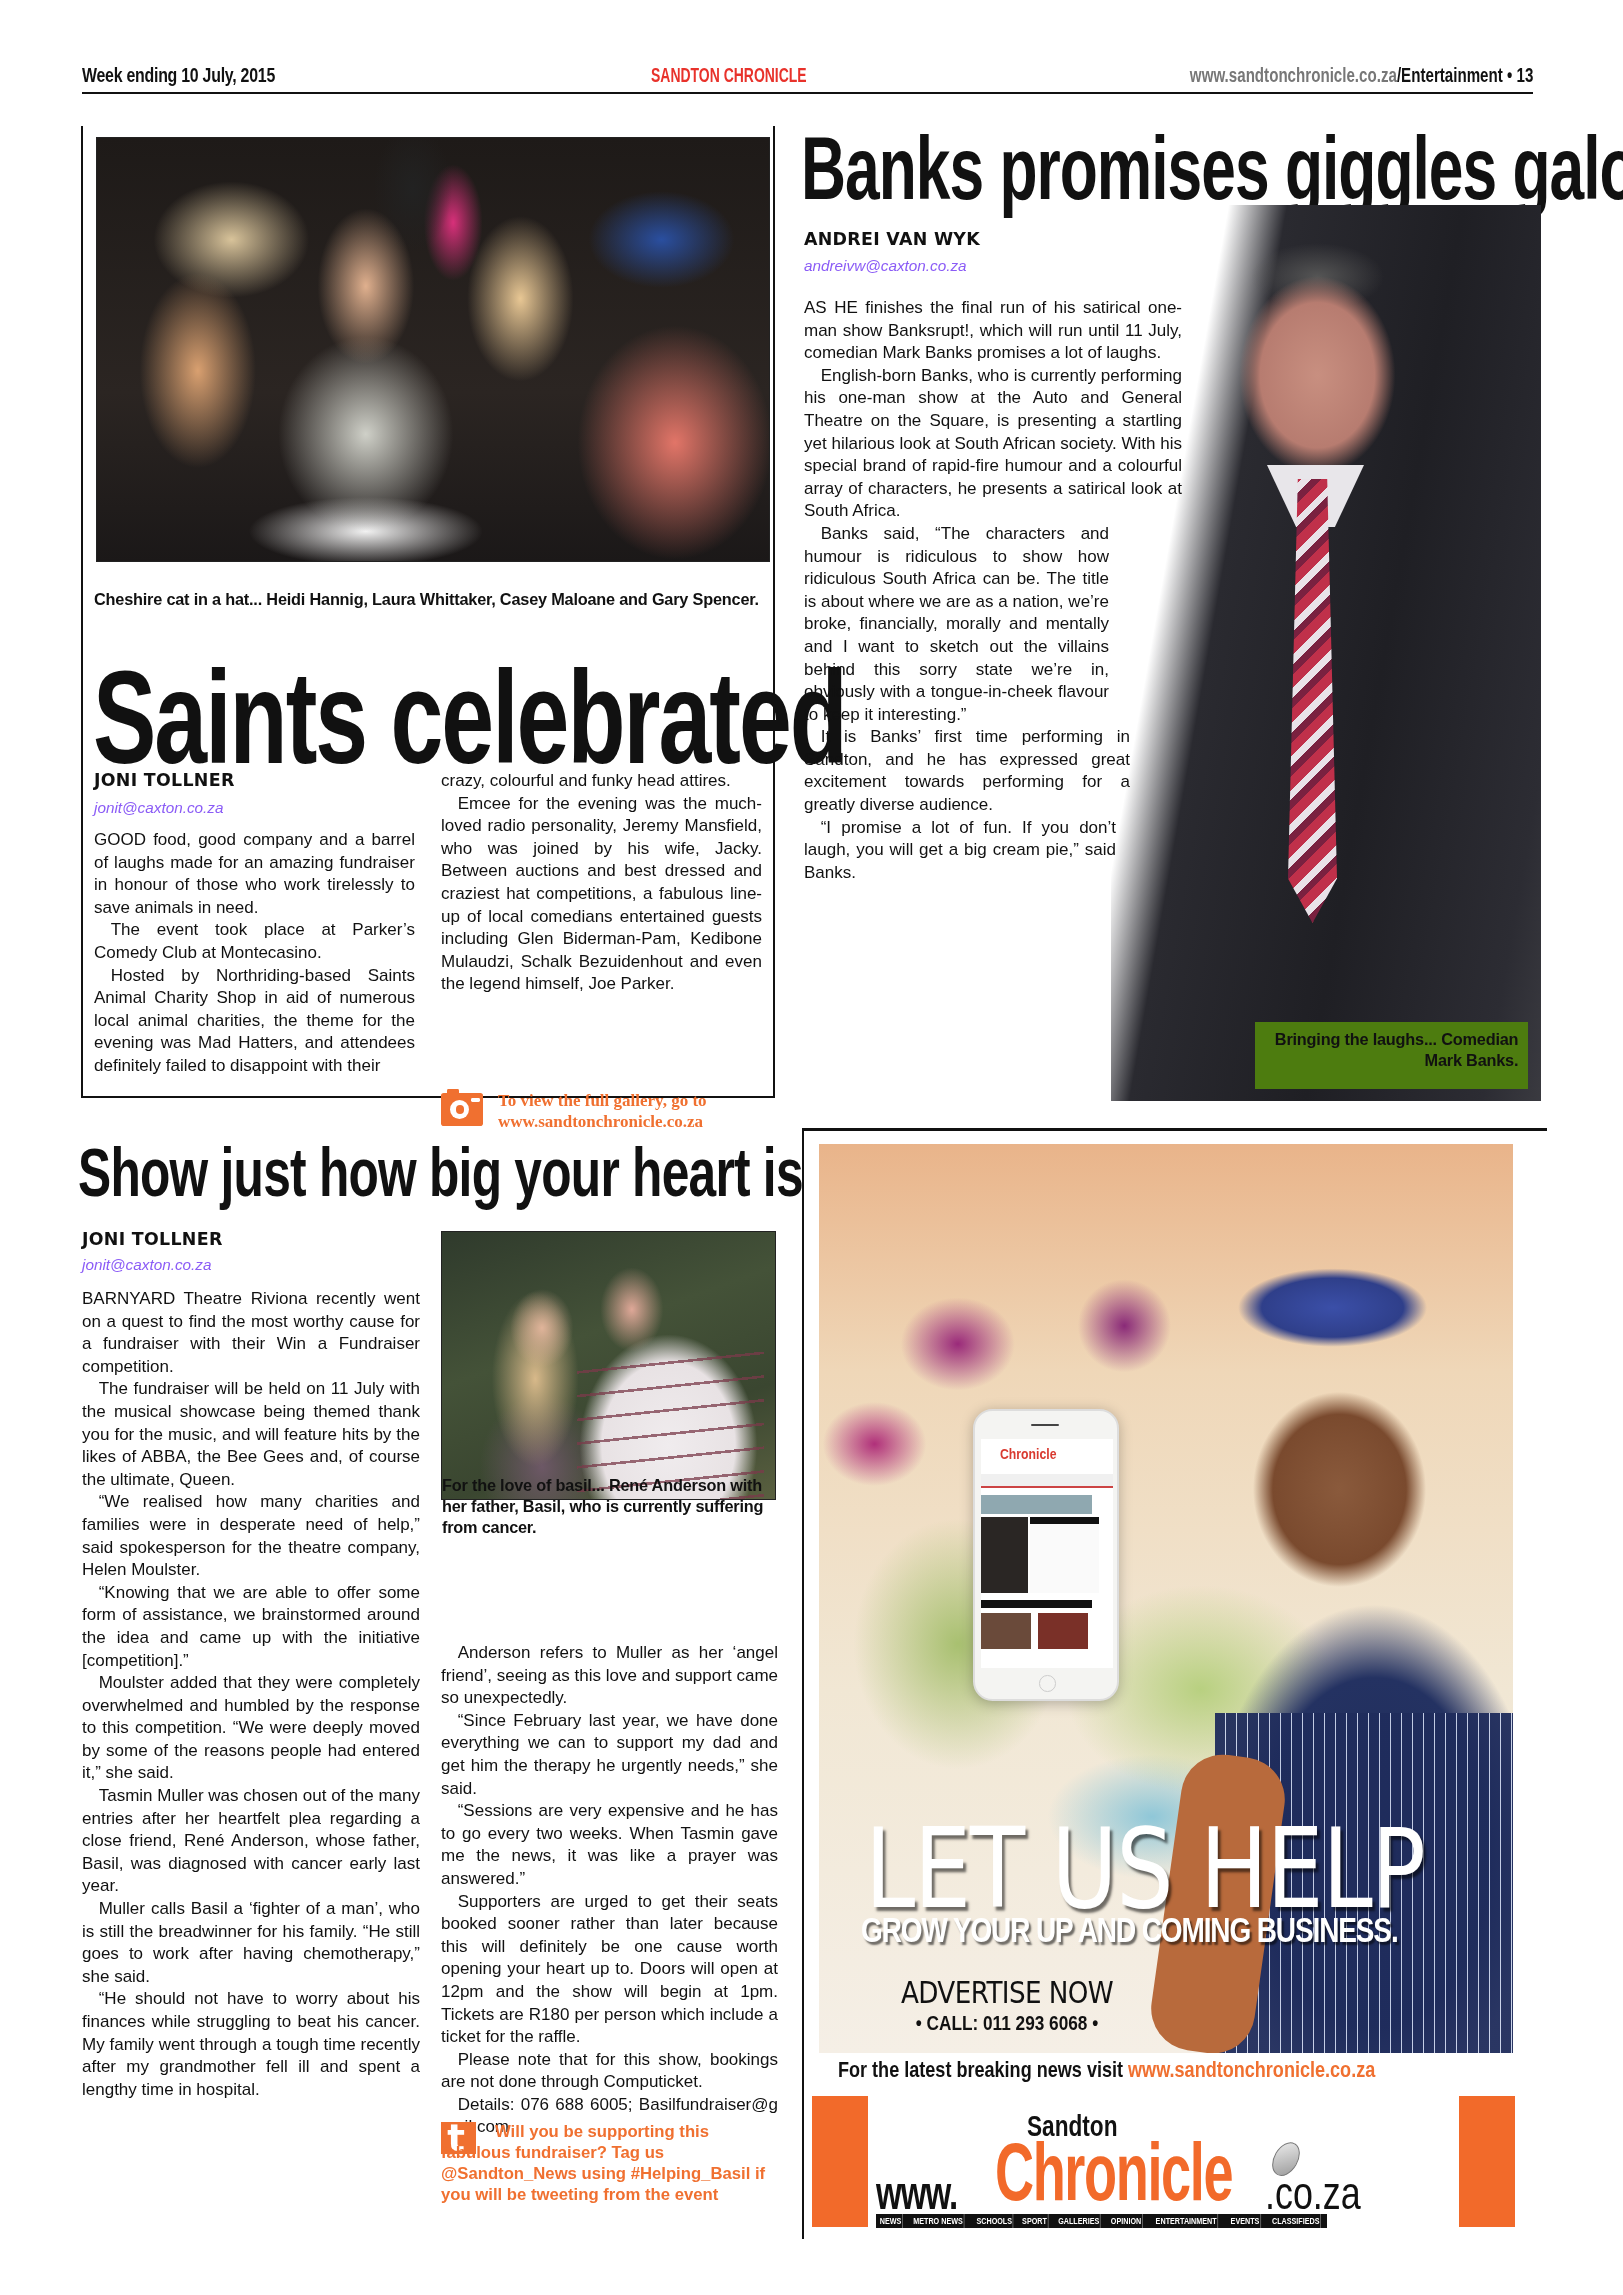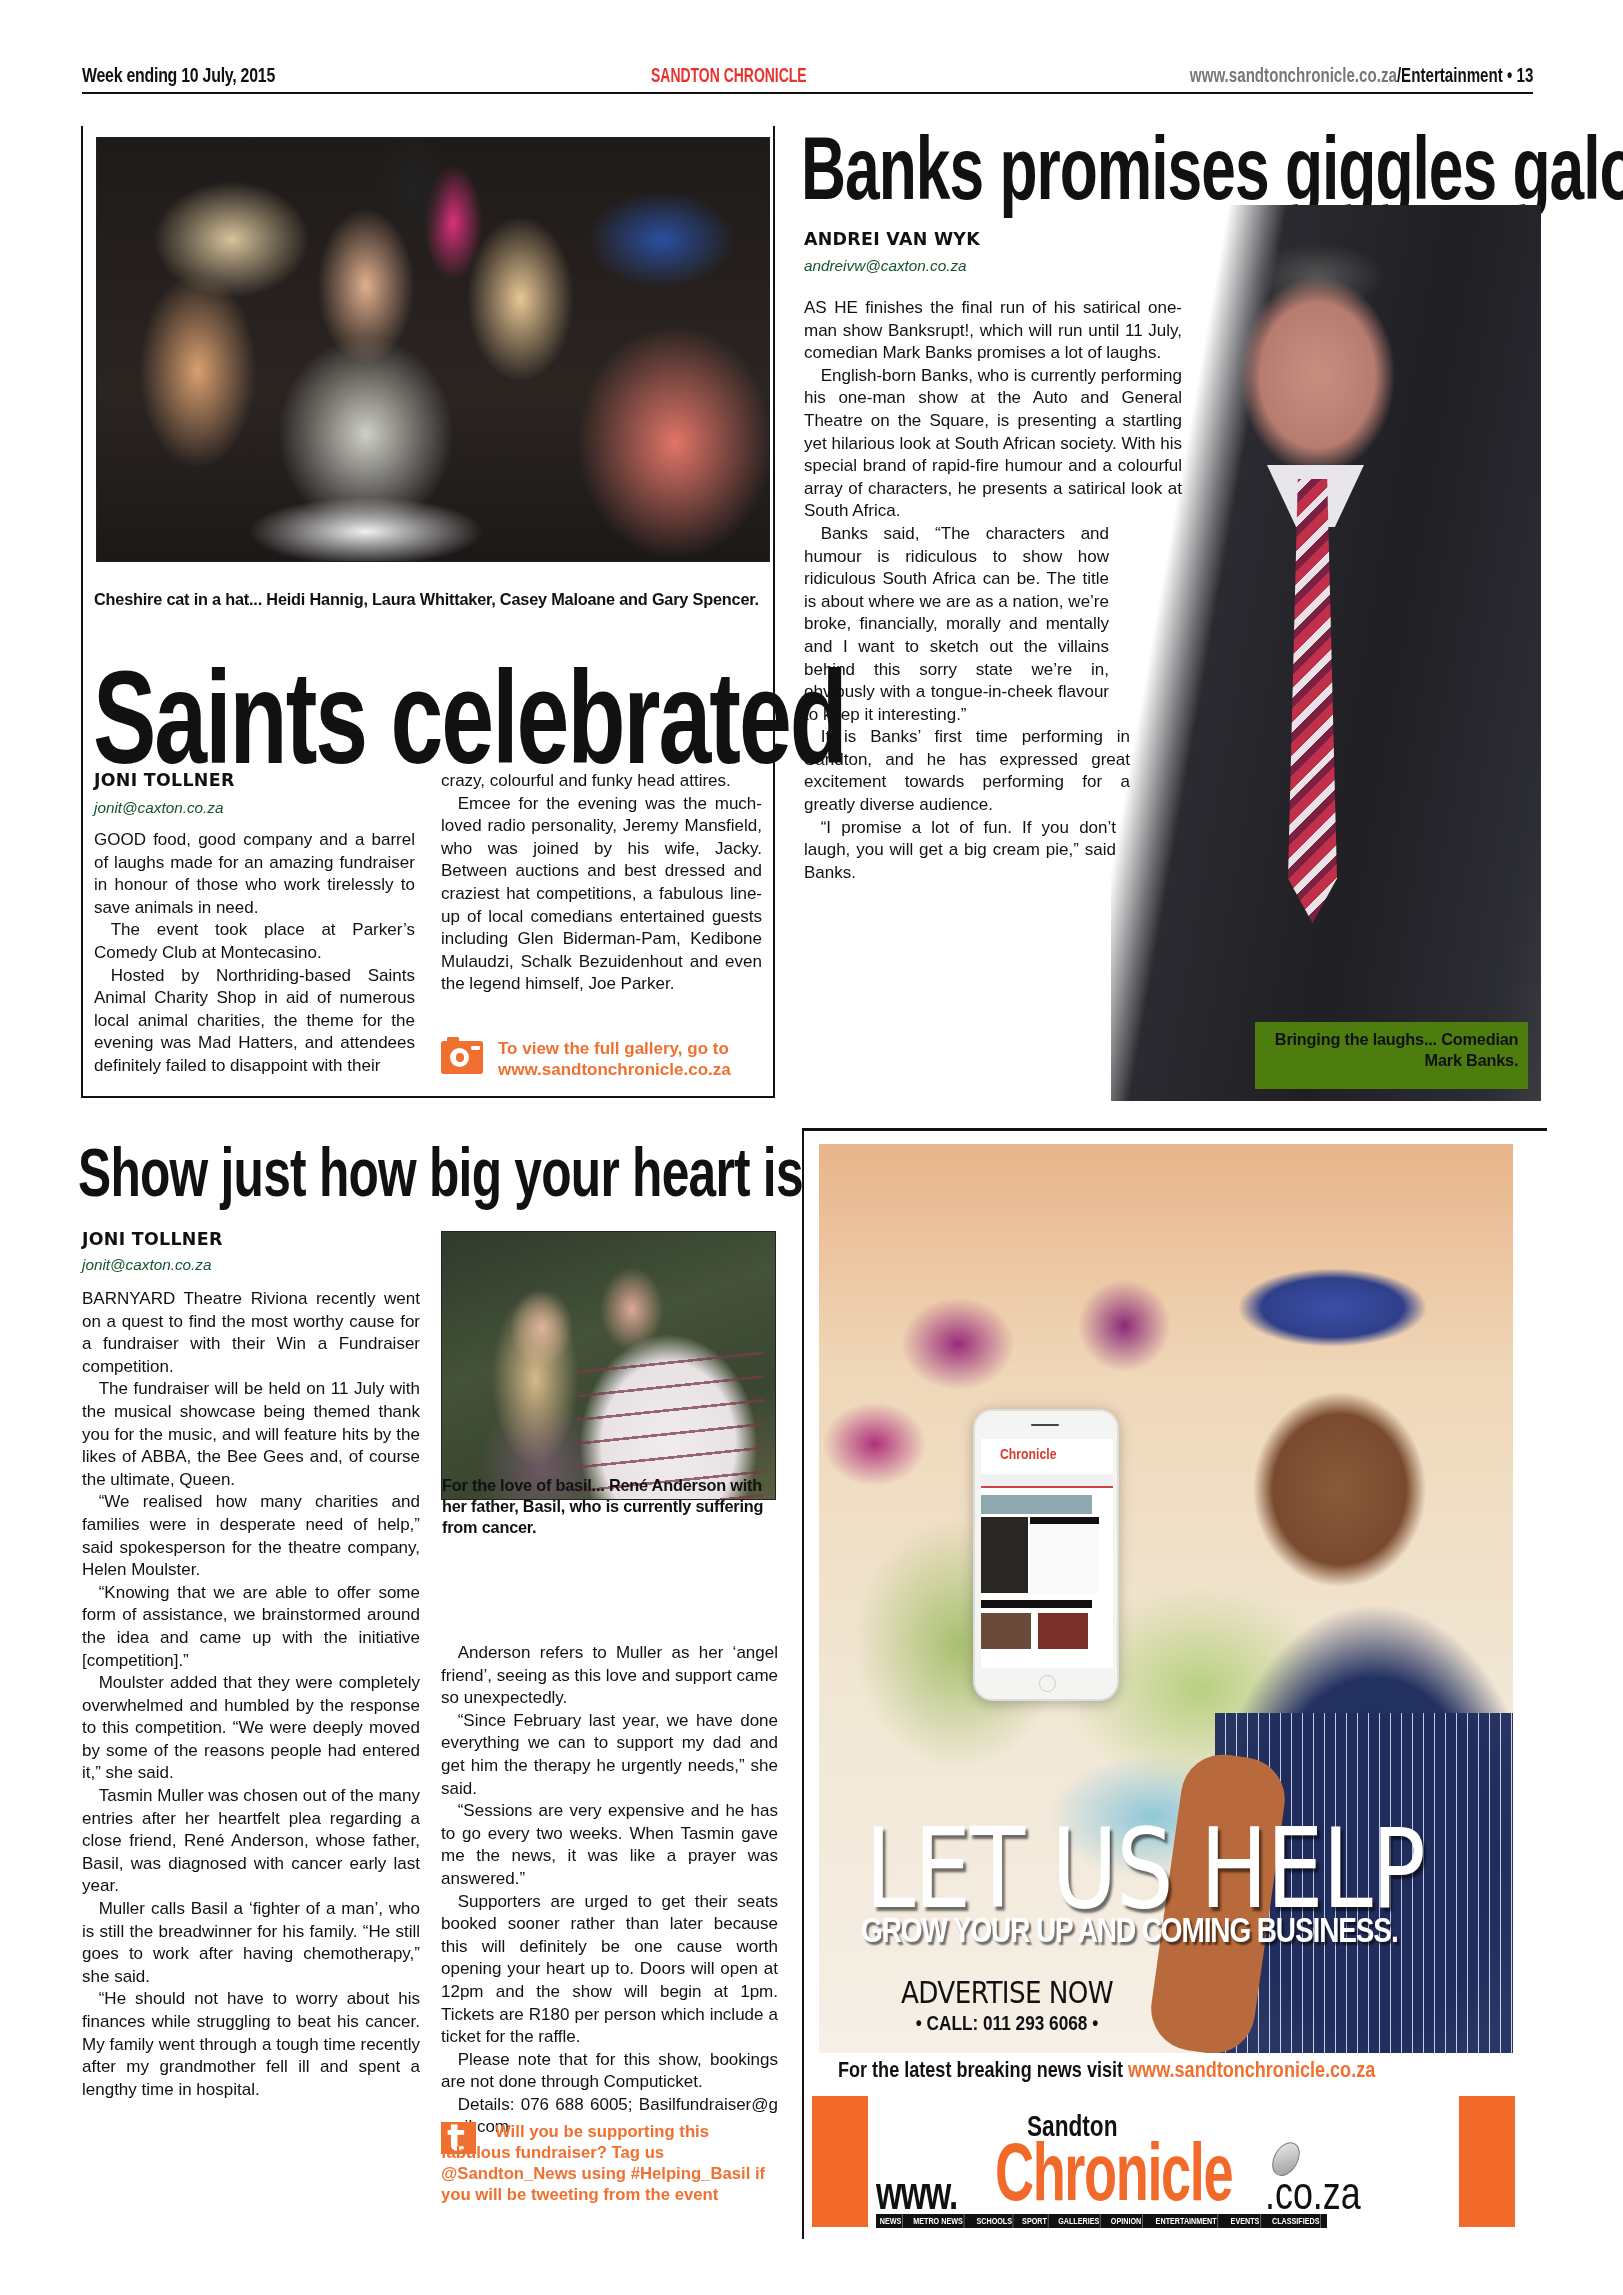--- a/index.html
+++ b/index.html
@@ -12,21 +12,21 @@
   .hdr-center { position: absolute; left: 569px; top: 0; font-weight: 700; font-size: 19.4px; color: #e8322b; transform: scaleX(0.72); transform-origin: left center; }
   .hdr-right { position: absolute; right: 0; top: 0; font-weight: 700; font-size: 19.4px; transform: scaleX(0.78); transform-origin: right center; white-space: nowrap; }
   .hdr-right .url { color: #777; }
   .hdr-rule { position: absolute; left: 82px; top: 92px; width: 1451px; height: 2.1px; background: #111; }
 
   
   .body-text { font-family: "Liberation Sans", sans-serif; font-size: 17px; line-height: 22.6px; color: #111; text-align: justify; }
   .body-text p { text-indent: 16.7px; }
   .body-text p.first { text-indent: 0; }
   .byline { font-family: "DejaVu Sans", sans-serif; font-weight: 700; font-size: 17.4px; letter-spacing: 0.3px; color: #111; }
-  .email { font-style: italic; font-size: 15.3px; color: #14532d; margin-top: 4.2px; }
+  .email { font-style: italic; font-size: 15.3px; color: #8b5cf6; margin-top: 4.2px; }
   .caption { font-weight: 700; font-size: 16.3px; line-height: 21px; color: #111; letter-spacing: -0.2px; }
   .headline { font-family: "Liberation Sans", sans-serif; font-weight: 700; color: #111; white-space: nowrap; transform-origin: left top; line-height: 1; }
 
   
   .saints-box { position: absolute; left: 81px; top: 126px; width: 694px; height: 972px; border: 2.1px solid #111; border-top: none; }
   .saints-photo { position: absolute; left: 96px; top: 137px; width: 674px; height: 425px; border: 1.4px solid #222; overflow: hidden;
     background:
       radial-gradient(ellipse 83px 139px at 15% 55%, #d9a070 0%, transparent 70%),
       radial-gradient(ellipse 111px 83px at 20% 24%, #d8c39a 0%, transparent 70%),
       radial-gradient(ellipse 69px 111px at 40% 35%, #e0b08e 0%, transparent 70%),
@@ -38,21 +38,21 @@
       radial-gradient(ellipse 125px 139px at 40% 70%, #cfd0c8 0%, transparent 70%),
       radial-gradient(ellipse 167px 49px at 40% 93%, #f2f2f2 0%, transparent 70%),
       linear-gradient(180deg, #1e1a18 0%, #2b2522 60%, #1b1818 100%);
   }
   .saints-caption { position: absolute; left: 94px; top: 589px; width: 666px; }
   .saints-headline { position: absolute; left: 93px; top: 652px; font-size: 132px; letter-spacing: -2.8px; transform: scaleX(0.72); }
   .saints-byline { position: absolute; left: 94px; top: 770px; }
   .saints-email { position: absolute; left: 94px; top: 795px; }
   .saints-col1 { position: absolute; left: 94px; top: 829px; width: 321px; }
   .saints-col2 { position: absolute; left: 441px; top: 770px; width: 321px; }
-  .gallery-promo { position: absolute; left: 441px; top: 1038px; width: 319px; height: 49px; }
+  .gallery-promo { position: absolute; left: 441px; top: 1090px; width: 319px; height: 49px; font-family: Liberation Serif, serif; }
   .camera-icon { position: absolute; left: 0; top: 2.8px; width: 42px; height: 33px; background: #f07030; border-radius: 2.8px; }
   .camera-icon::before { content: ""; position: absolute; left: 5.6px; top: -4.2px; width: 12.5px; height: 4.9px; background: #f07030; border-radius: 1.4px 1.4px 0 0; }
   .camera-icon .lens { position: absolute; left: 9px; top: 7px; width: 19.4px; height: 19.4px; border-radius: 50%; background: #fff; }
   .camera-icon .lens::after { content: ""; position: absolute; left: 5.6px; top: 5.6px; width: 8.3px; height: 8.3px; border-radius: 50%; background: #f07030; }
   .camera-icon .flash { position: absolute; right: 3.5px; top: 4.9px; width: 8.3px; height: 4.2px; background: #fff; border-radius: 1.4px; }
   .gallery-text { position: absolute; left: 57px; top: 0; font-weight: 700; font-size: 17px; line-height: 21px; color: #f07030; }
 
   
   .banks-headline { position: absolute; left: 801px; top: 124px; font-size: 89px; letter-spacing: -1.4px; transform: scaleX(0.70); }
   .banks-byline { position: absolute; left: 804px; top: 229px; }

